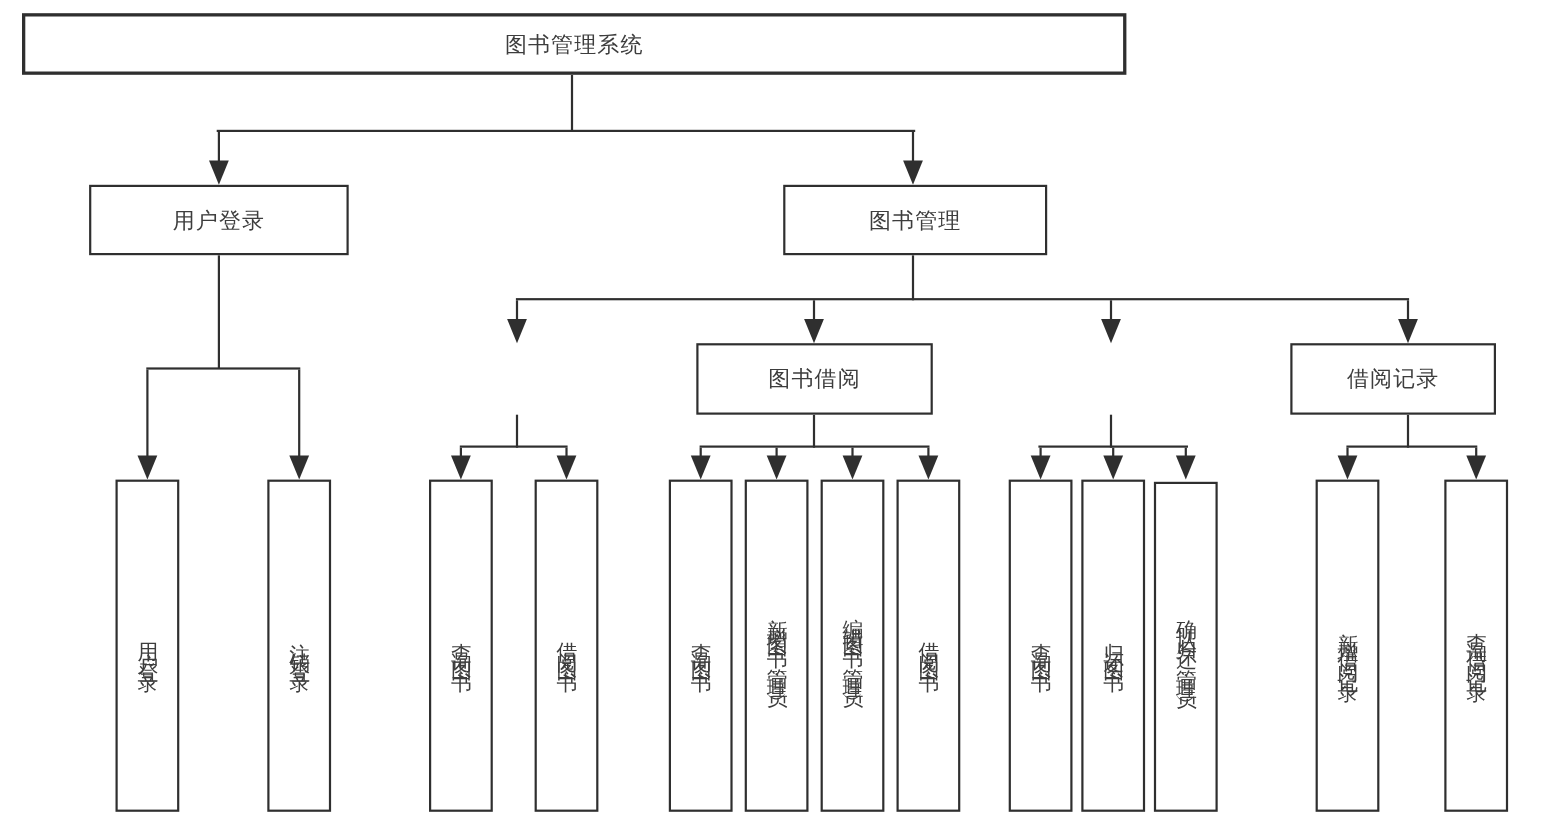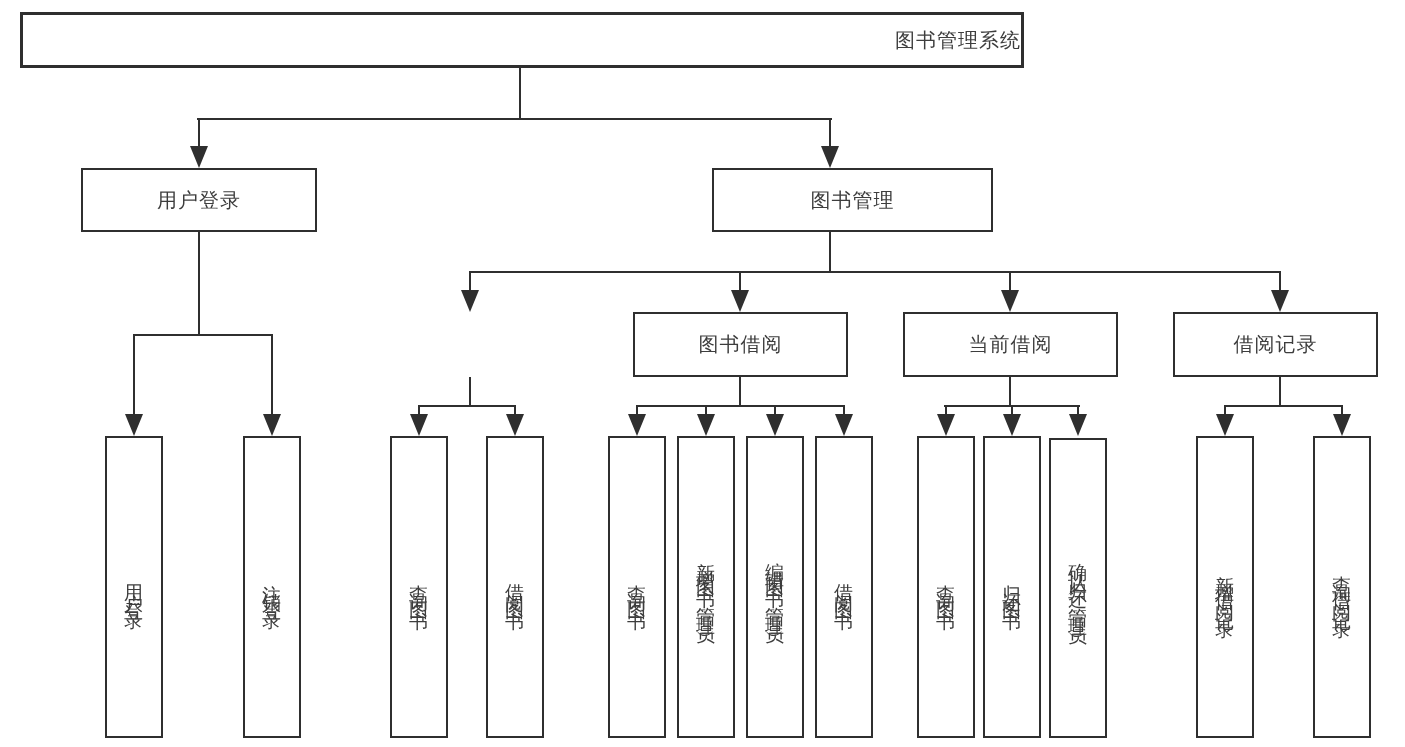--- a/index.html
+++ b/index.html
@@ -33,35 +33,35 @@
     position:absolute;left:1186px;top:714px;z-index:6;
     font-size:20px;color:var(--wm,#9b9b9b);white-space:nowrap;
     text-shadow:1px 1px 0 rgba(255,255,255,.85);
   }
 </style>
 </head>
 <body>
 
 <div class="canvas">
 
-  <div class="box root" style="left:20px;top:12px;width:1004px;height:56px;justify-content:flex-end;">
+  <div class="box root" style="left:20px;top:12px;width:1004px;height:56px;">
     <span class="hlabel">图书管理系统</span>
   </div>
 
   <div class="ln" style="left:519px;top:68px;width:2px;height:52px;"></div>
   <div class="ln" style="left:197px;top:118px;width:635px;height:2px;"></div>
   <div class="ln" style="left:198px;top:120px;width:2px;height:30px;"></div>
   <div class="ar" style="left:190px;top:146px;"></div>
   <div class="ln" style="left:829px;top:120px;width:2px;height:30px;"></div>
   <div class="ar" style="left:821px;top:146px;"></div>
 
   <div class="box" style="left:81px;top:168px;width:236px;height:64px;">
     <span class="hlabel">用户登录</span>
   </div>
-  <div class="box" style="left:712px;top:168px;width:281px;height:64px;">
+  <div class="box" style="left:712px;top:168px;width:240px;height:64px;">
     <span class="hlabel">图书管理</span>
   </div>
 
   <div class="ln" style="left:198px;top:232px;width:2px;height:103px;"></div>
   <div class="ln" style="left:133px;top:334px;width:140px;height:2px;"></div>
   <div class="ln" style="left:133px;top:336px;width:2px;height:80px;"></div>
   <div class="ar" style="left:125px;top:414px;"></div>
   <div class="ln" style="left:271px;top:336px;width:2px;height:80px;"></div>
   <div class="ar" style="left:263px;top:414px;"></div>
 
@@ -72,24 +72,21 @@
   <div class="ln" style="left:739px;top:273px;width:2px;height:20px;"></div>
   <div class="ar" style="left:731px;top:290px;"></div>
   <div class="ln" style="left:1009px;top:273px;width:2px;height:20px;"></div>
   <div class="ar" style="left:1001px;top:290px;"></div>
   <div class="ln" style="left:1279px;top:273px;width:2px;height:20px;"></div>
   <div class="ar" style="left:1271px;top:290px;"></div>
 
   <div class="box" style="left:633px;top:312px;width:215px;height:65px;text-align:center;">
     <span class="hlabel">图书借阅</span>
   </div>
-  <div class="box" style="left:903px;top:312px;width:215px;height:65px;">
-    <span class="hlabel">当前借阅</span>
-  </div>
-  <div class="box" style="left:1173px;top:312px;width:205px;height:65px;text-align:right;">
+  <div class="box" style="left:1173px;top:312px;width:187px;height:65px;text-align:right;">
     <span class="hlabel">借阅记录</span>
   </div>
 
   <div class="ln" style="left:469px;top:377px;width:2px;height:30px;"></div>
   <div class="ln" style="left:418px;top:405px;width:98px;height:2px;"></div>
   <div class="ln" style="left:418px;top:407px;width:2px;height:9px;"></div>
   <div class="ar" style="left:410px;top:414px;"></div>
   <div class="ln" style="left:514px;top:407px;width:2px;height:9px;"></div>
   <div class="ar" style="left:506px;top:414px;"></div>
 

